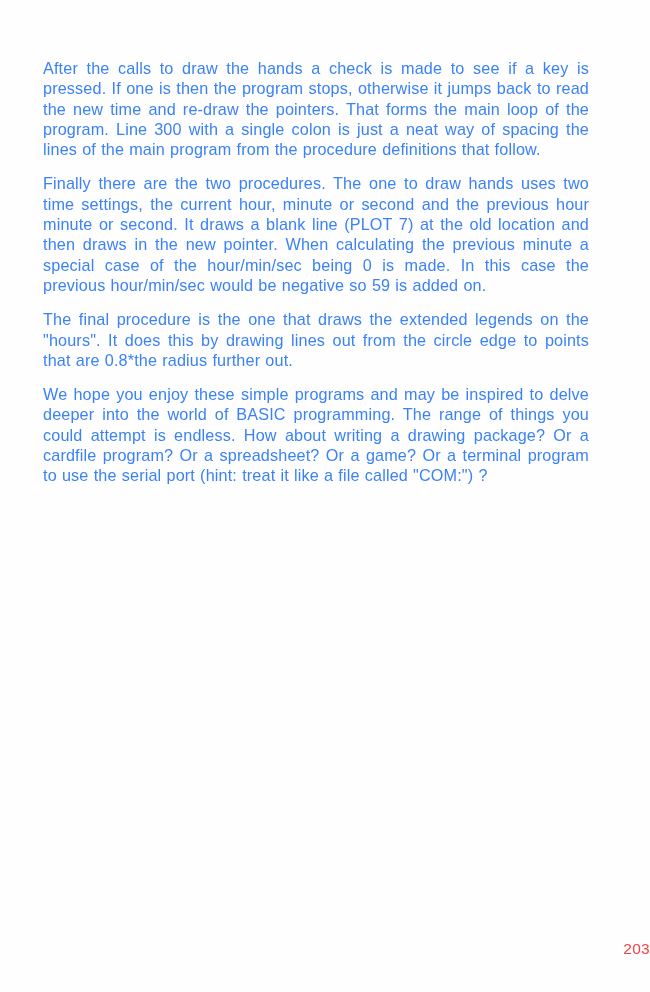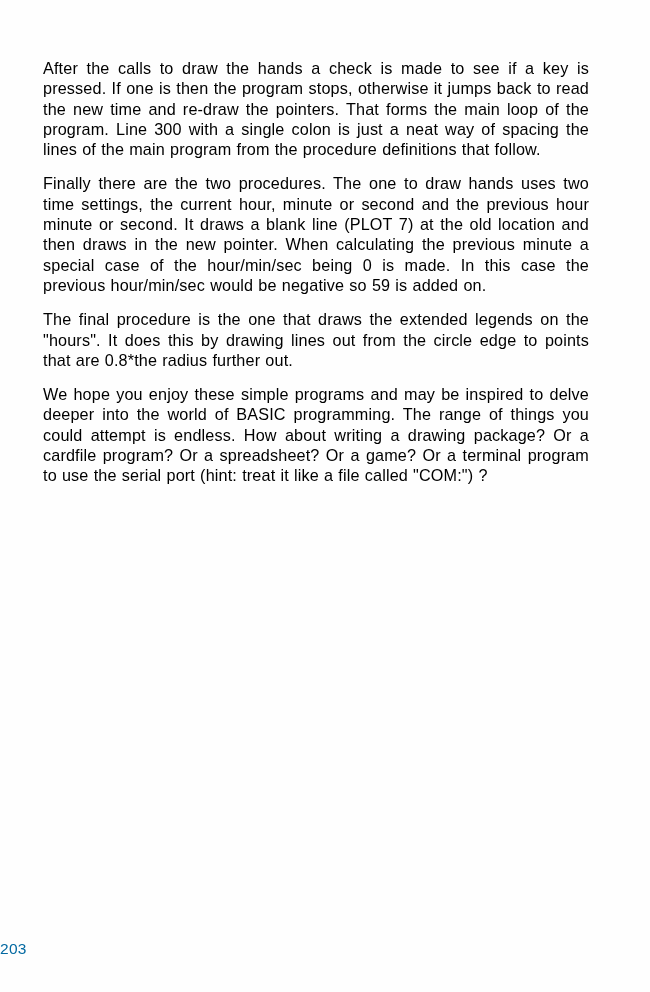--- a/index.html
+++ b/index.html
@@ -24,34 +24,34 @@
     position: absolute;
     top: 58px;
     left: 43px;
     width: 562px;
   }
   .para {
     font-size: 16.2px;
     line-height: 20.3px;
     letter-spacing: 0.15px;
     word-spacing: 0.5px;
-    color: #000000;
+    color: #3b82f6;
     text-align: justify;
     text-justify: inter-word;
     margin: 0 16px 14px 0;
     -webkit-font-smoothing: antialiased;
   }
   .page-number {
     position: absolute;
     top: 940px;
     left: 0;
     width: 100%;
-    text-align: left;
+    text-align: right;
     font-size: 15.5px;
-    color: #0369a1;
+    color: #ef4444;
     letter-spacing: 0.3px;
   }
 </style>
 </head>
 <body>
 
 <div class="page">
   <div class="text-block">
     <p class="para">After the calls to draw the hands a check is made to see if a key is pressed. If one is then the program stops, otherwise it jumps back to read the new time and re-draw the pointers. That forms the main loop of the program. Line 300 with a single colon is just a neat way of spacing the lines of the main program from the procedure definitions that follow.</p>
     <p class="para">Finally there are the two procedures. The one to draw hands uses two time settings, the current hour, minute or second and the previous hour minute or second. It draws a blank line (PLOT 7) at the old location and then draws in the new pointer. When calculating the previous minute a special case of the hour/min/sec being 0 is made. In this case the previous hour/min/sec would be negative so 59 is added on.</p>

